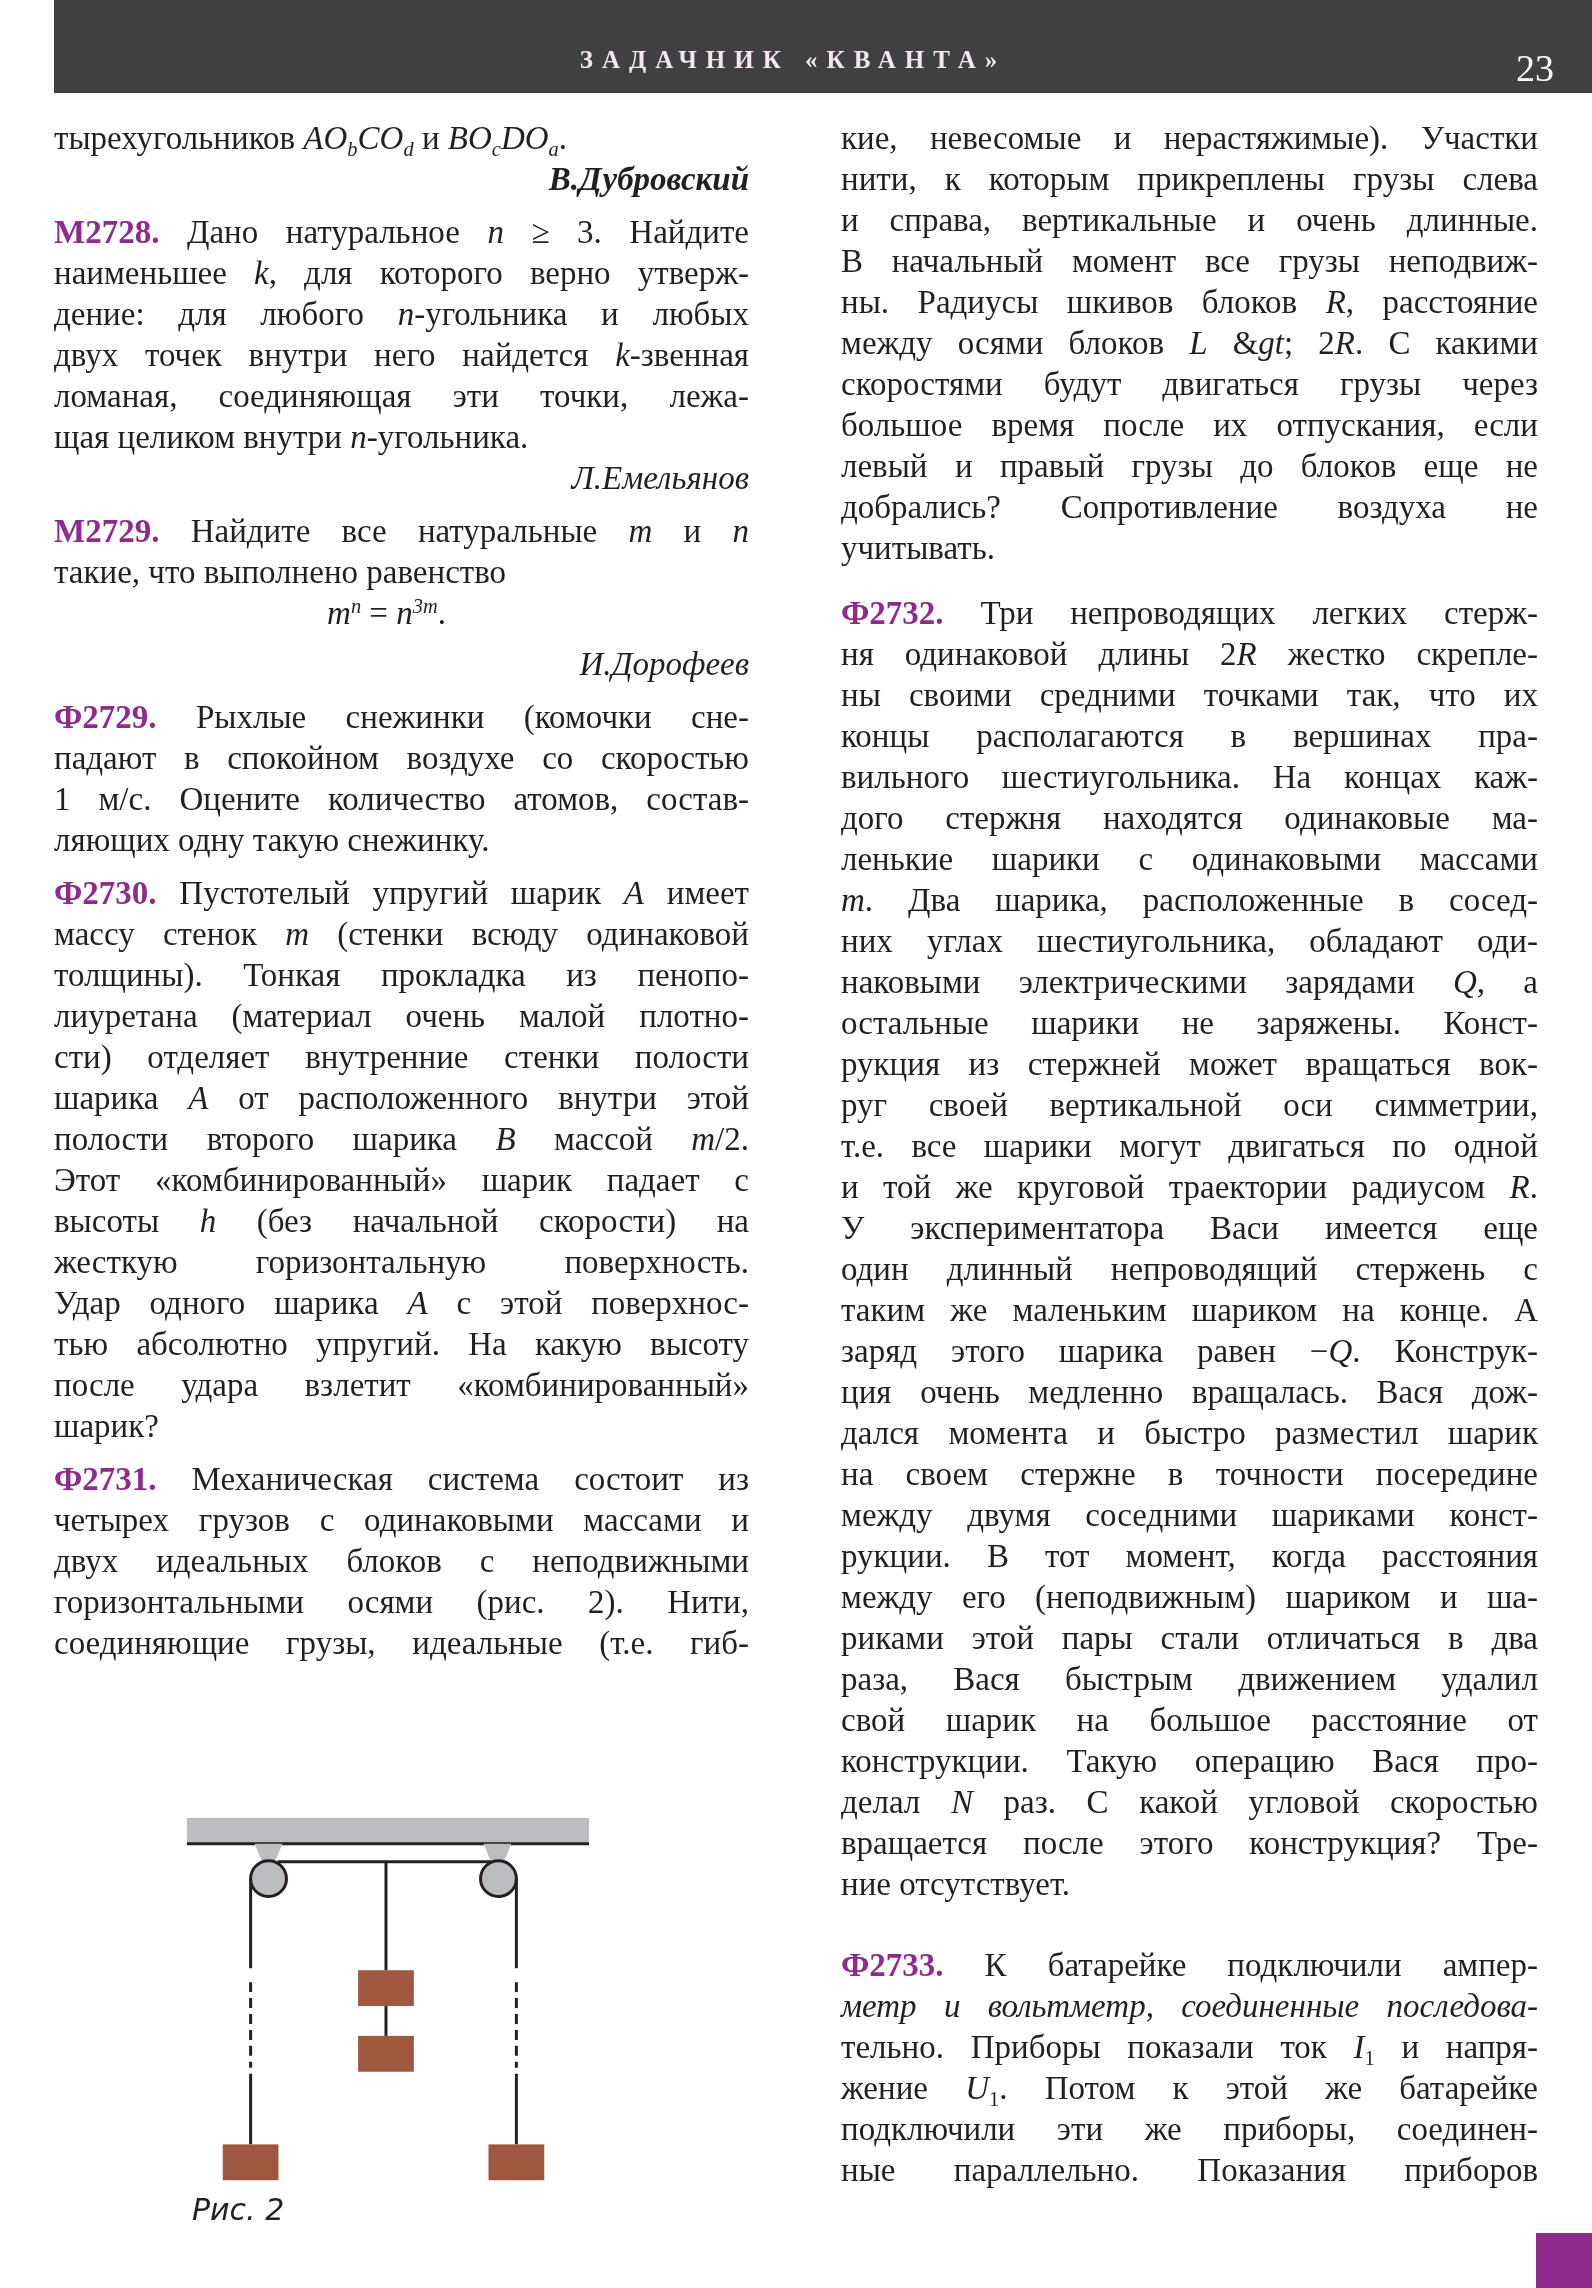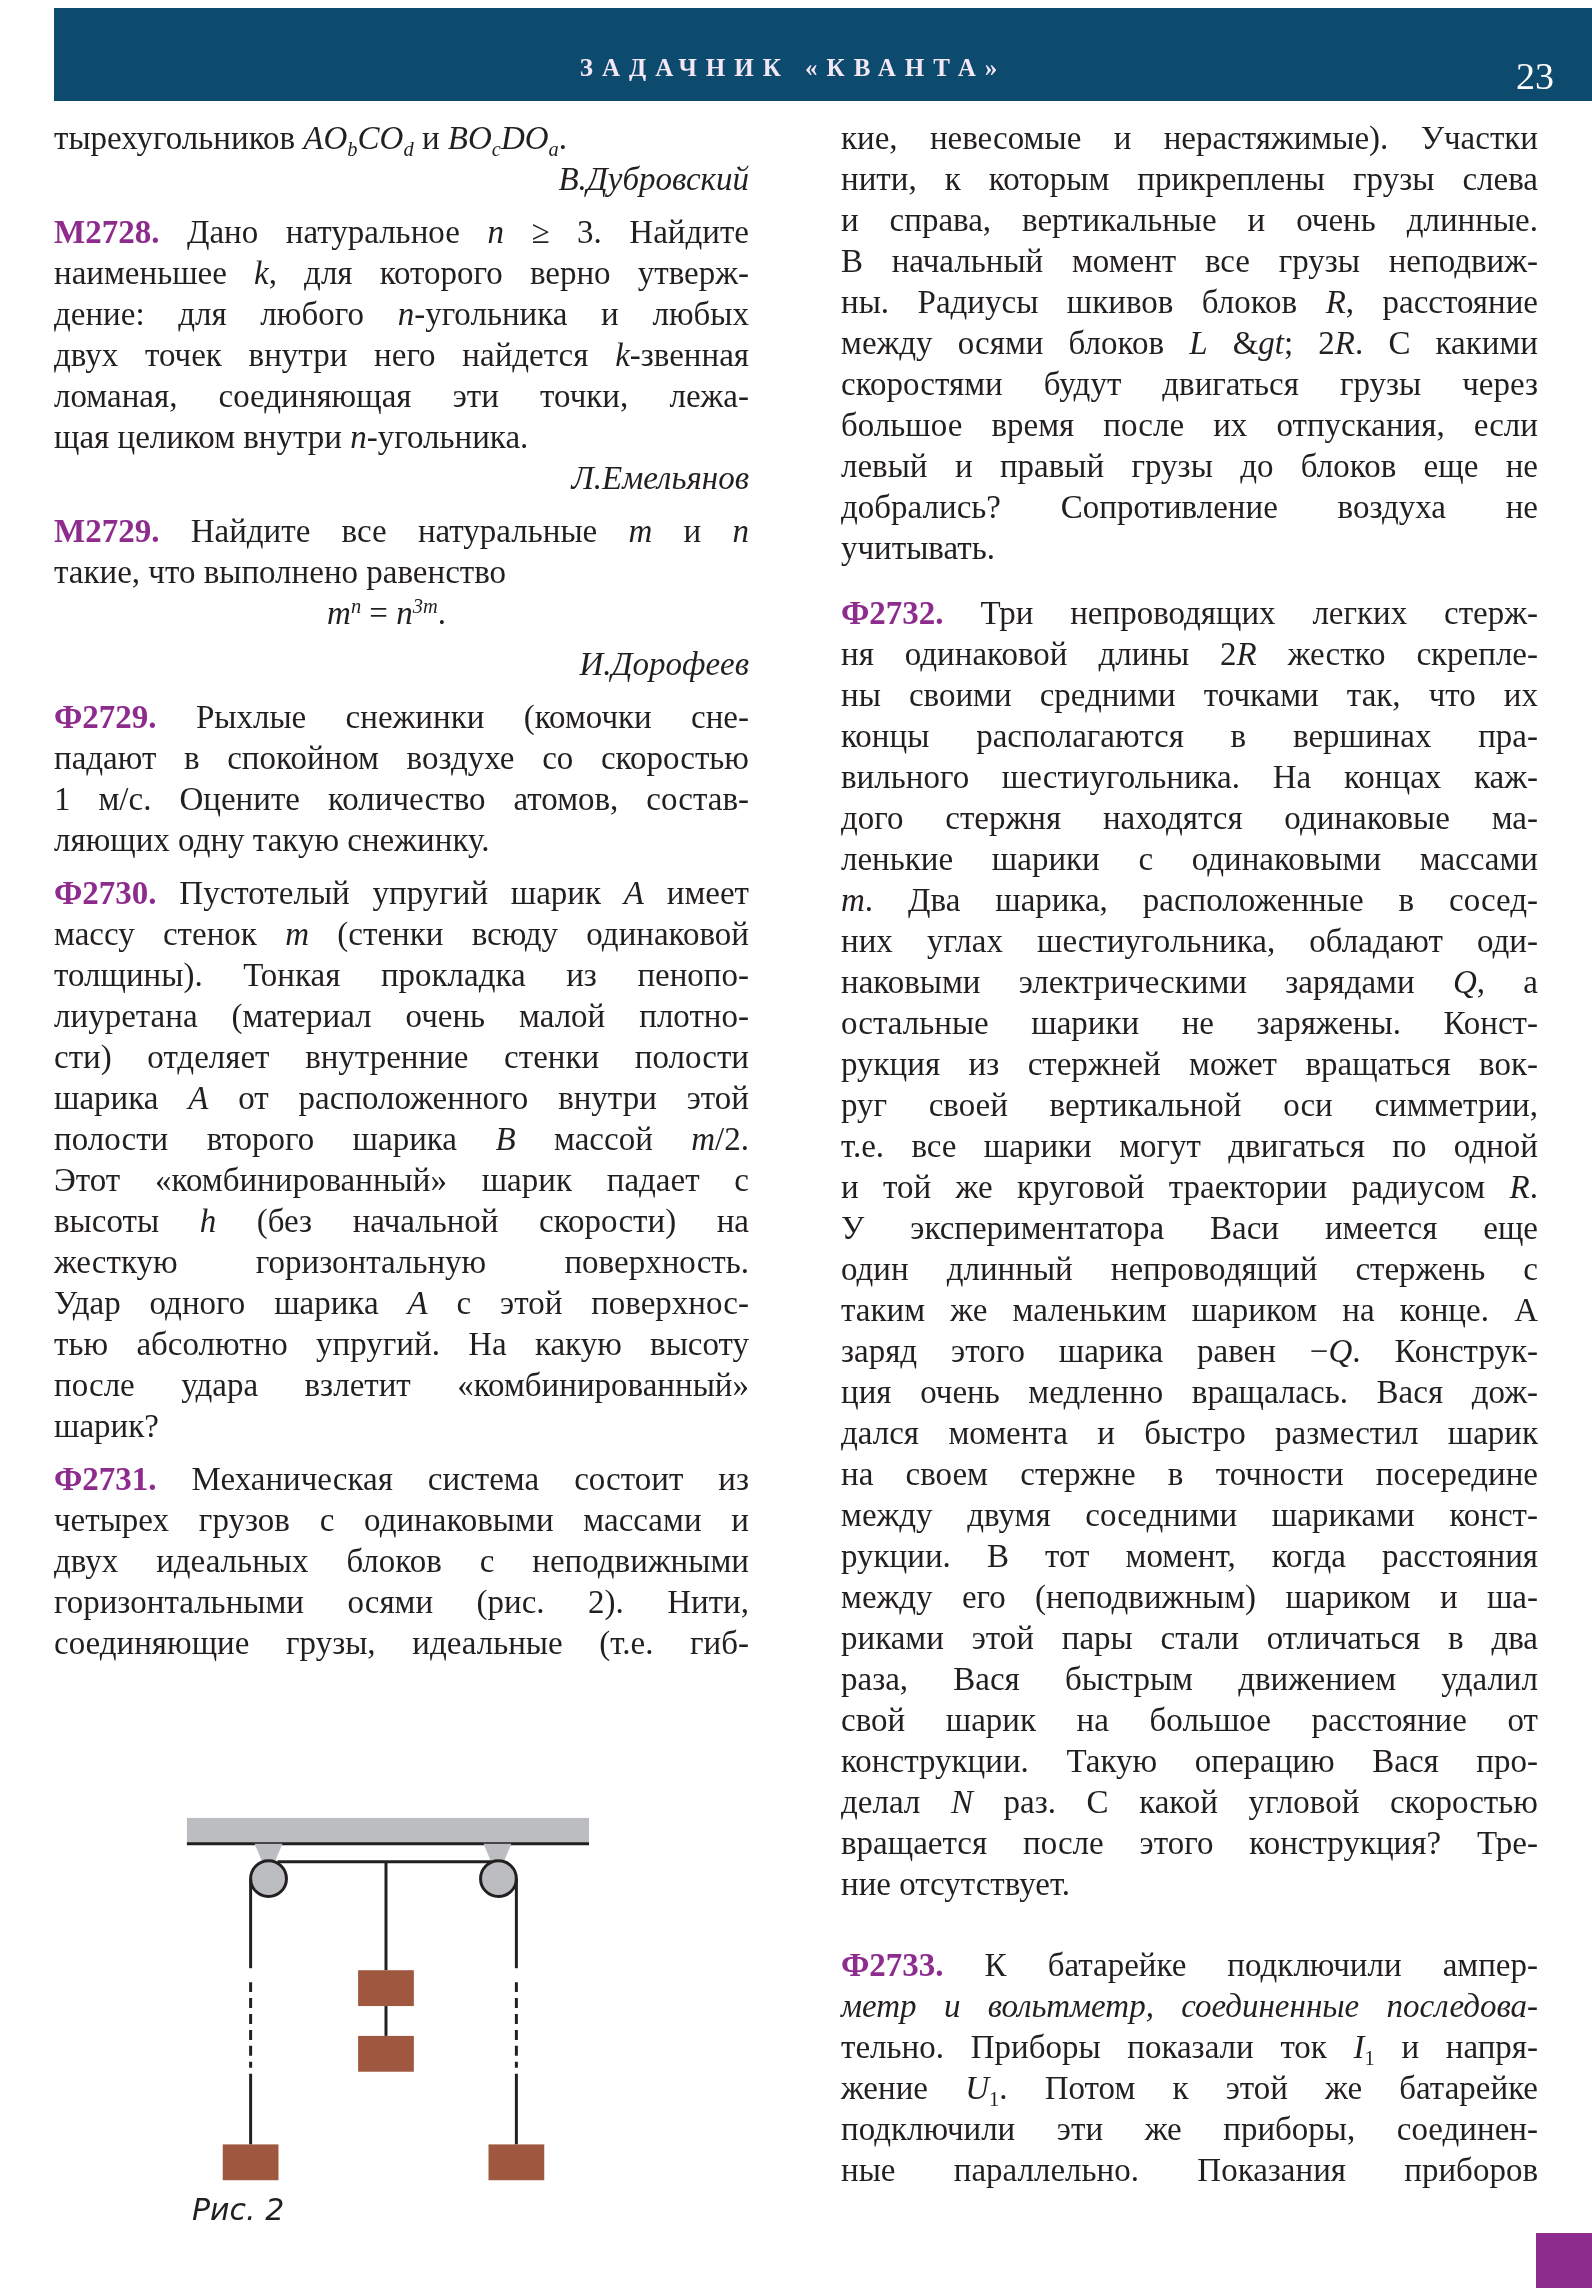--- a/index.html
+++ b/index.html
@@ -1,18 +1,18 @@
 <!DOCTYPE html>
 <html><head>
 <meta charset="utf-8">
 <style>
   html, body { margin: 0; padding: 0; background: #ffffff; }
   body { width: 1592px; height: 2289px; position: relative; overflow: hidden;
          font-family: "Liberation Serif", "DejaVu Serif", serif; color: #231f20; }
-  .header { position: absolute; left: 54px; top: 8px; width: 1538px; height: 93px; background: #0c4a6e; }
+  .header { position: absolute; left: 54px; top: 0; width: 1538px; height: 93px; background: #404040; }
   .header-title { position: absolute; left: 0; right: 0; top: 46px; text-align: center; color: #f4e6f4;
                   font-size: 25px; letter-spacing: 9px; font-weight: bold; padding-right: 60px; box-sizing: border-box; }
   .page-number { position: absolute; right: 38px; top: 46px; color: #ffffff; font-size: 38px; }
   .corner-block { position: absolute; left: 1536px; top: 2233px; width: 56px; height: 56px; background: #8e2c8e; }
 
   .col { position: absolute; top: 118px; width: 697px; }
   .col-left { left: 54px; width: 695px; }
   .col-right { left: 841px; width: 697px; }
 
   .line { display: block; height: 41px; line-height: 41px; font-size: 33px; white-space: nowrap;
@@ -36,21 +36,21 @@
 <body>
 
 <div class="header">
   <div class="header-title">ЗАДАЧНИК «КВАНТА»</div>
   <div class="page-number">23</div>
 </div>
 <div class="corner-block"></div>
 
 <div class="col col-left">
   <div class="line last" style="display: block;">тырехугольников <i>AO</i><sub><i><i>b</i></i></sub><i>CO</i><sub><i><i>d</i></i></sub> и <i>BO</i><sub><i><i>c</i></i></sub><i>DO</i><sub><i><i>a</i></i></sub>.</div>
-  <div class="line right author" style="display: block;">В.Дубровский</div>
+  <div class="line right author" style="display: block; font-weight: bold;">В.Дубровский</div>
   <div class="gap-s"></div>
 
   <div>
     <div class="line" style="display: block;"><span class="label">М2728.</span> <span>Дано натуральное <i>n</i> ≥ 3. Найдите</span></div>
     <div class="line" style="display: block;">наименьшее <i>k</i>, для которого верно утверж-</div>
     <div class="line" style="display: block;">дение: для любого <i>n</i>-угольника и любых</div>
     <div class="line" style="display: block;">двух точек внутри него найдется <i>k</i>-звенная</div>
     <div class="line" style="display: block;">ломаная, соединяющая эти точки, лежа-</div>
     <div class="line last" style="display: block;">щая целиком внутри <i>n</i>-угольника.</div>
     <div class="line right author" style="display: block;">Л.Емельянов</div>

